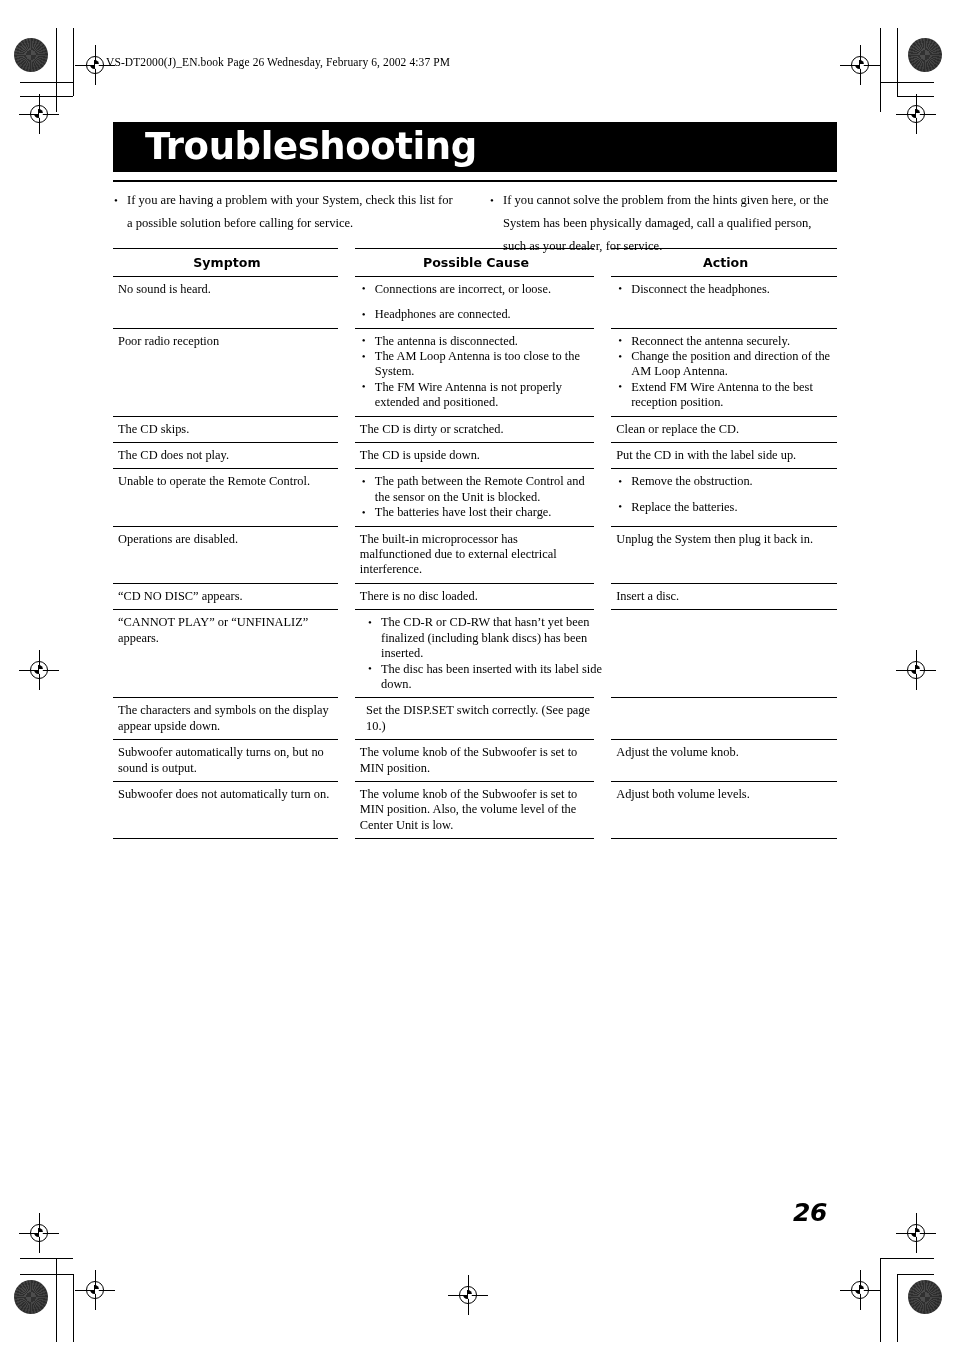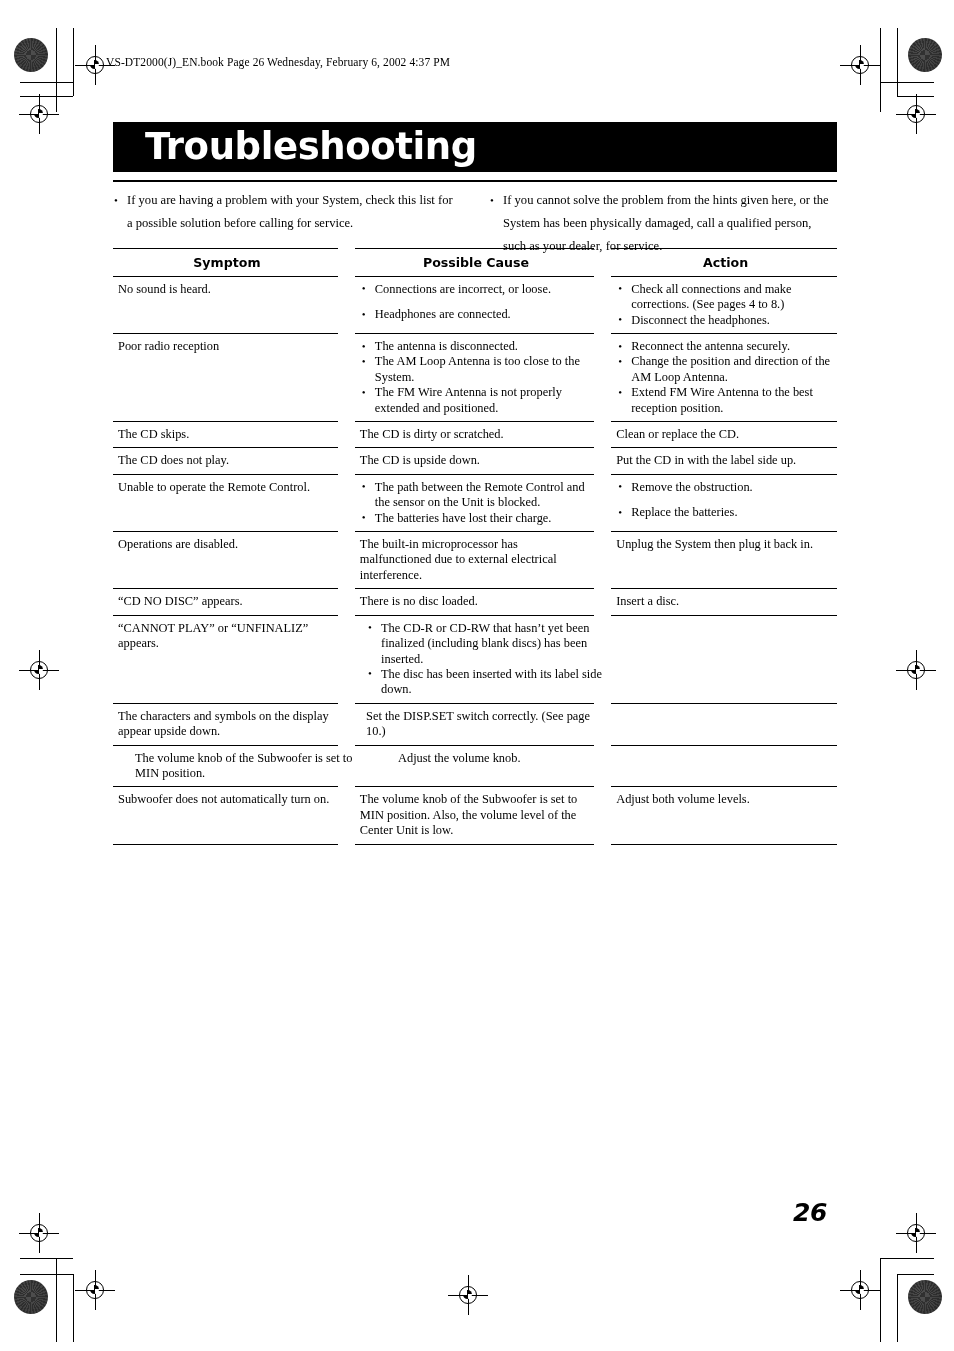--- a/index.html
+++ b/index.html
@@ -313,21 +313,20 @@
       <p>No sound is heard.</p>
     </div>
     <div class="cell c2">
       <ul class="spaced">
         <li>Connections are incorrect, or loose.</li>
         <li>Headphones are connected.</li>
       </ul>
     </div>
     <div class="cell c3">
       <ul>
-        <li>Check all connections and make corrections. (See pages 4 to 8.)</li>
         <li>Disconnect the headphones.</li>
       </ul>
     </div>
   </div>
   <div class="rule-row">
     <div class="rule-seg seg1"></div>
       <div class="rule-seg seg2"></div>
       <div class="rule-seg seg3"></div>
   </div>
 
@@ -472,20 +471,23 @@
       <p>Set the DISP.SET switch correctly. (See page 10.)</p>
     </div>
   </div>
   <div class="rule-row">
     <div class="rule-seg seg1"></div>
       <div class="rule-seg seg2"></div>
       <div class="rule-seg seg3"></div>
   </div>
 
   <div class="tbl-row">
+    <div class="cell c1">
+      <p>Subwoofer automatically turns on, but no sound is output.</p>
+    </div>
     <div class="cell c2">
       <p>The volume knob of the Subwoofer is set to MIN position.</p>
     </div>
     <div class="cell c3">
       <p>Adjust the volume knob.</p>
     </div>
   </div>
   <div class="rule-row">
     <div class="rule-seg seg1"></div>
       <div class="rule-seg seg2"></div>

